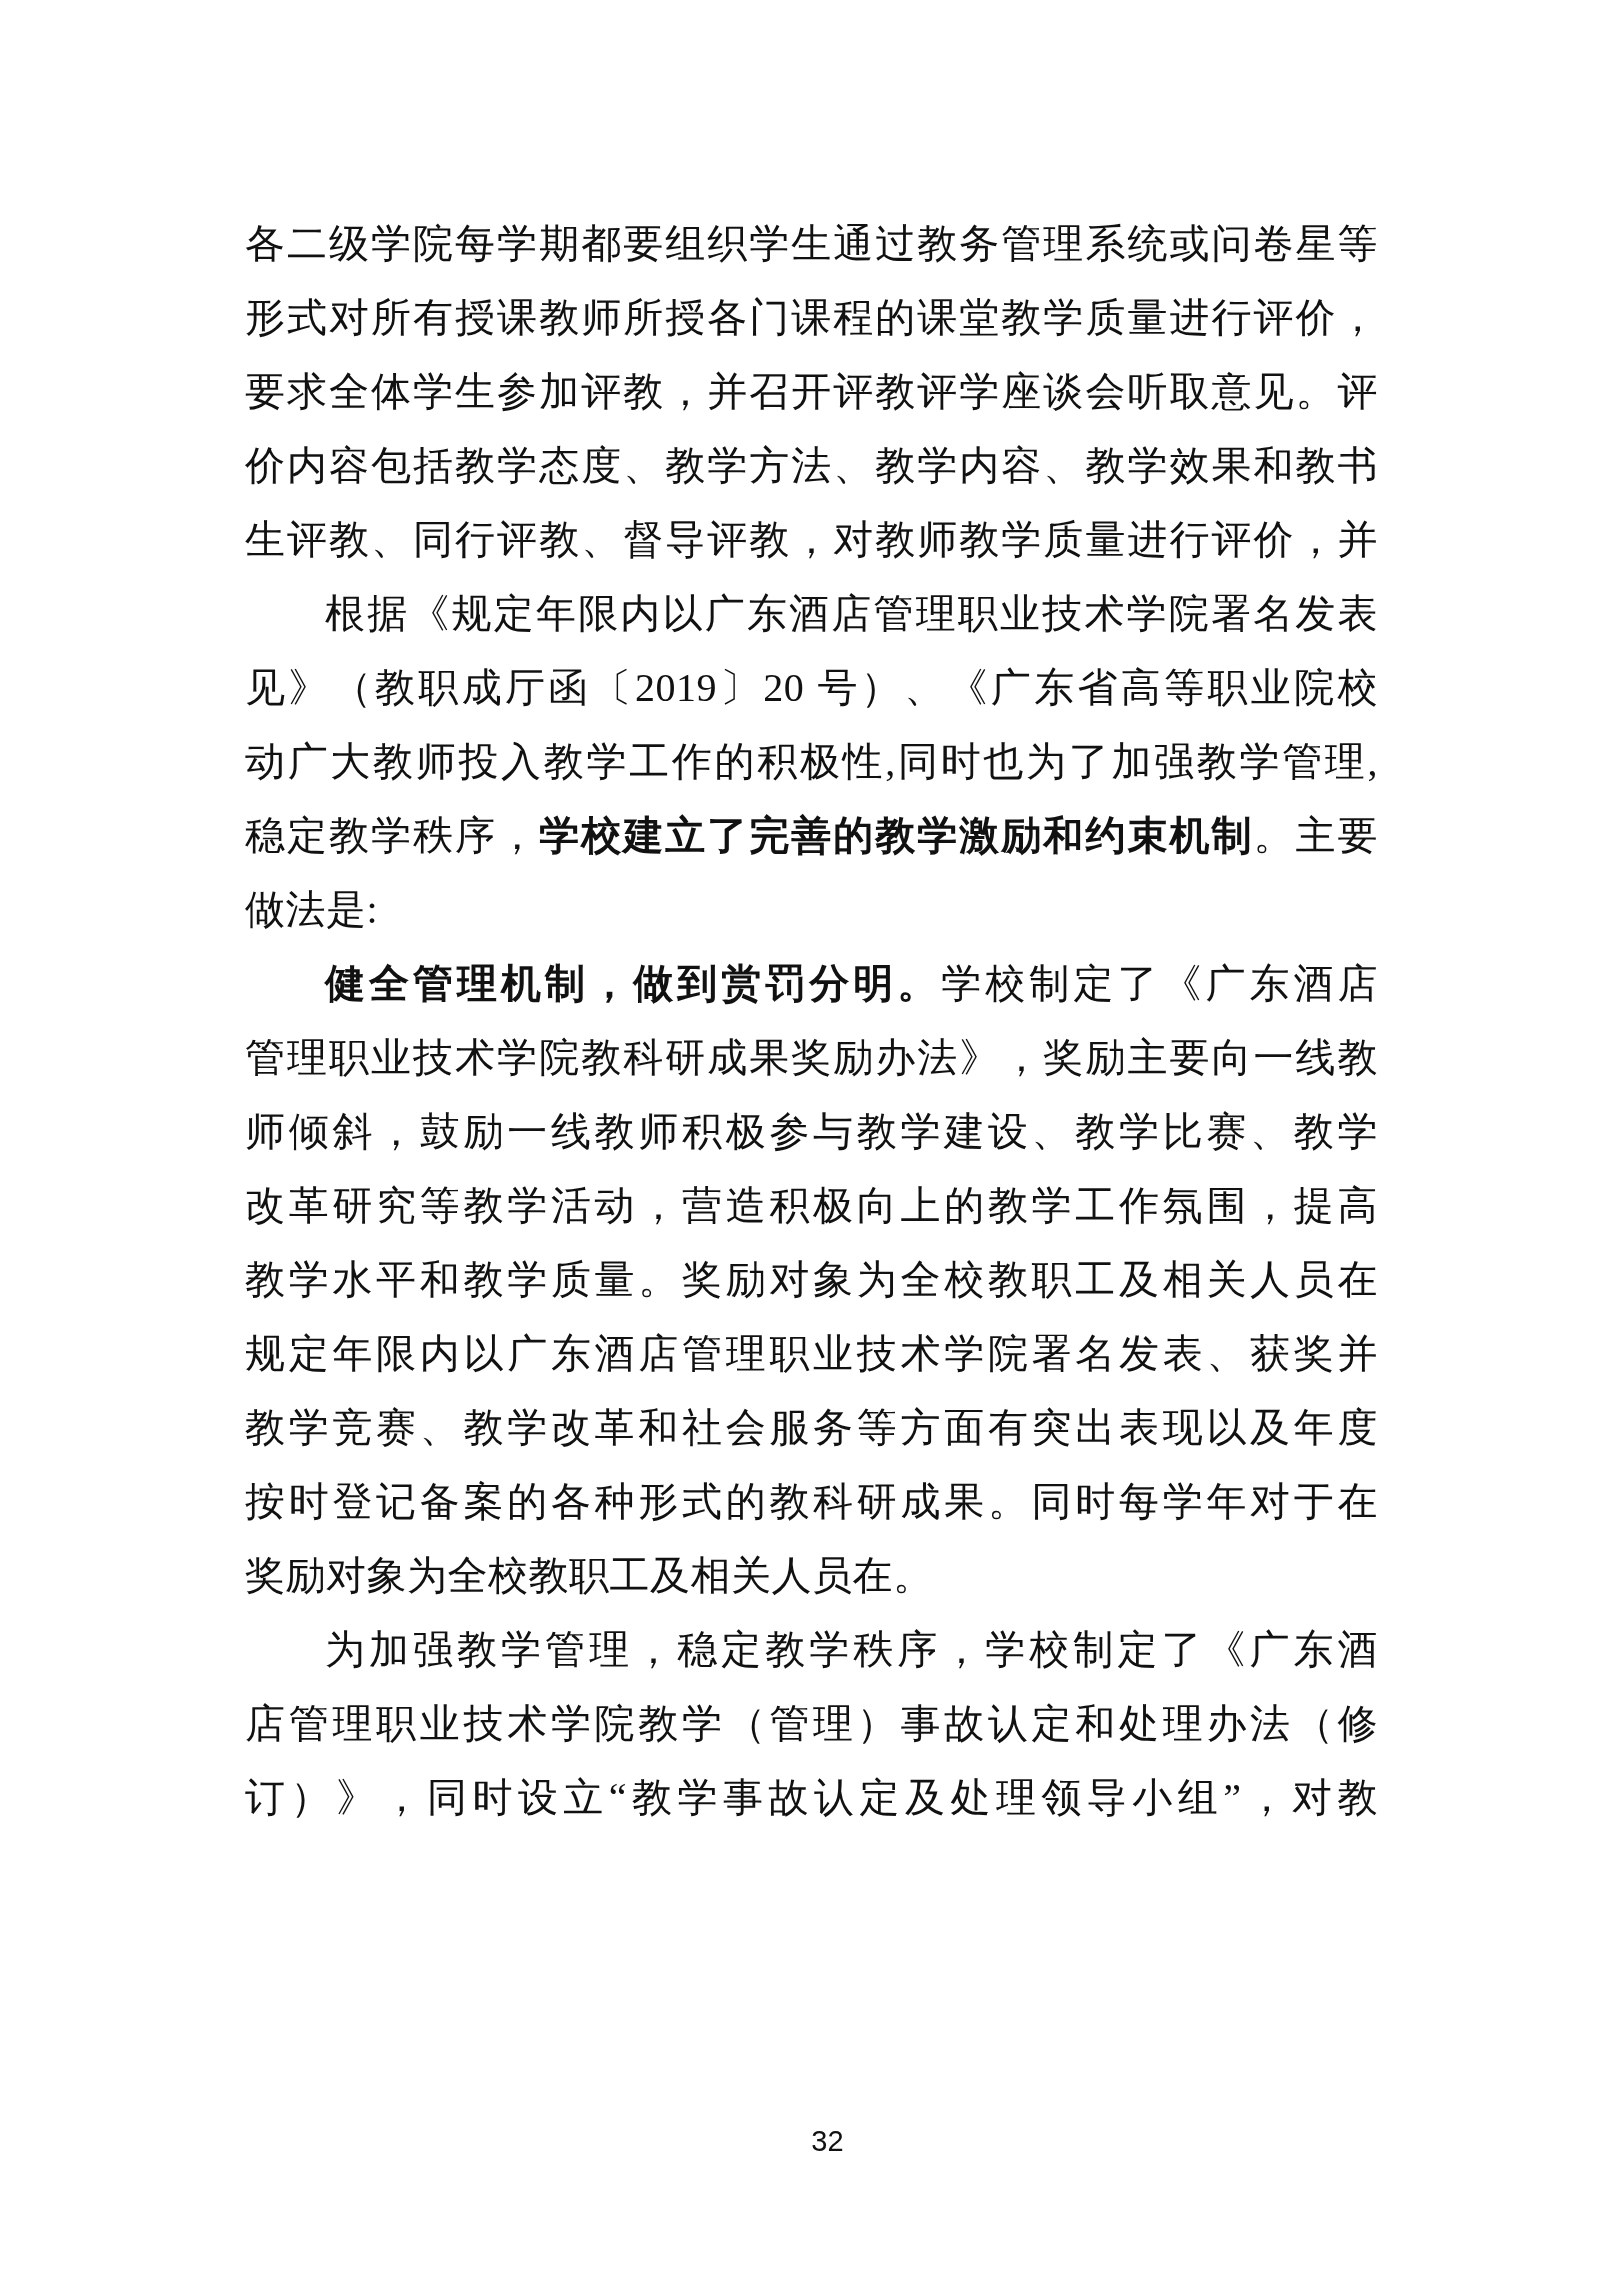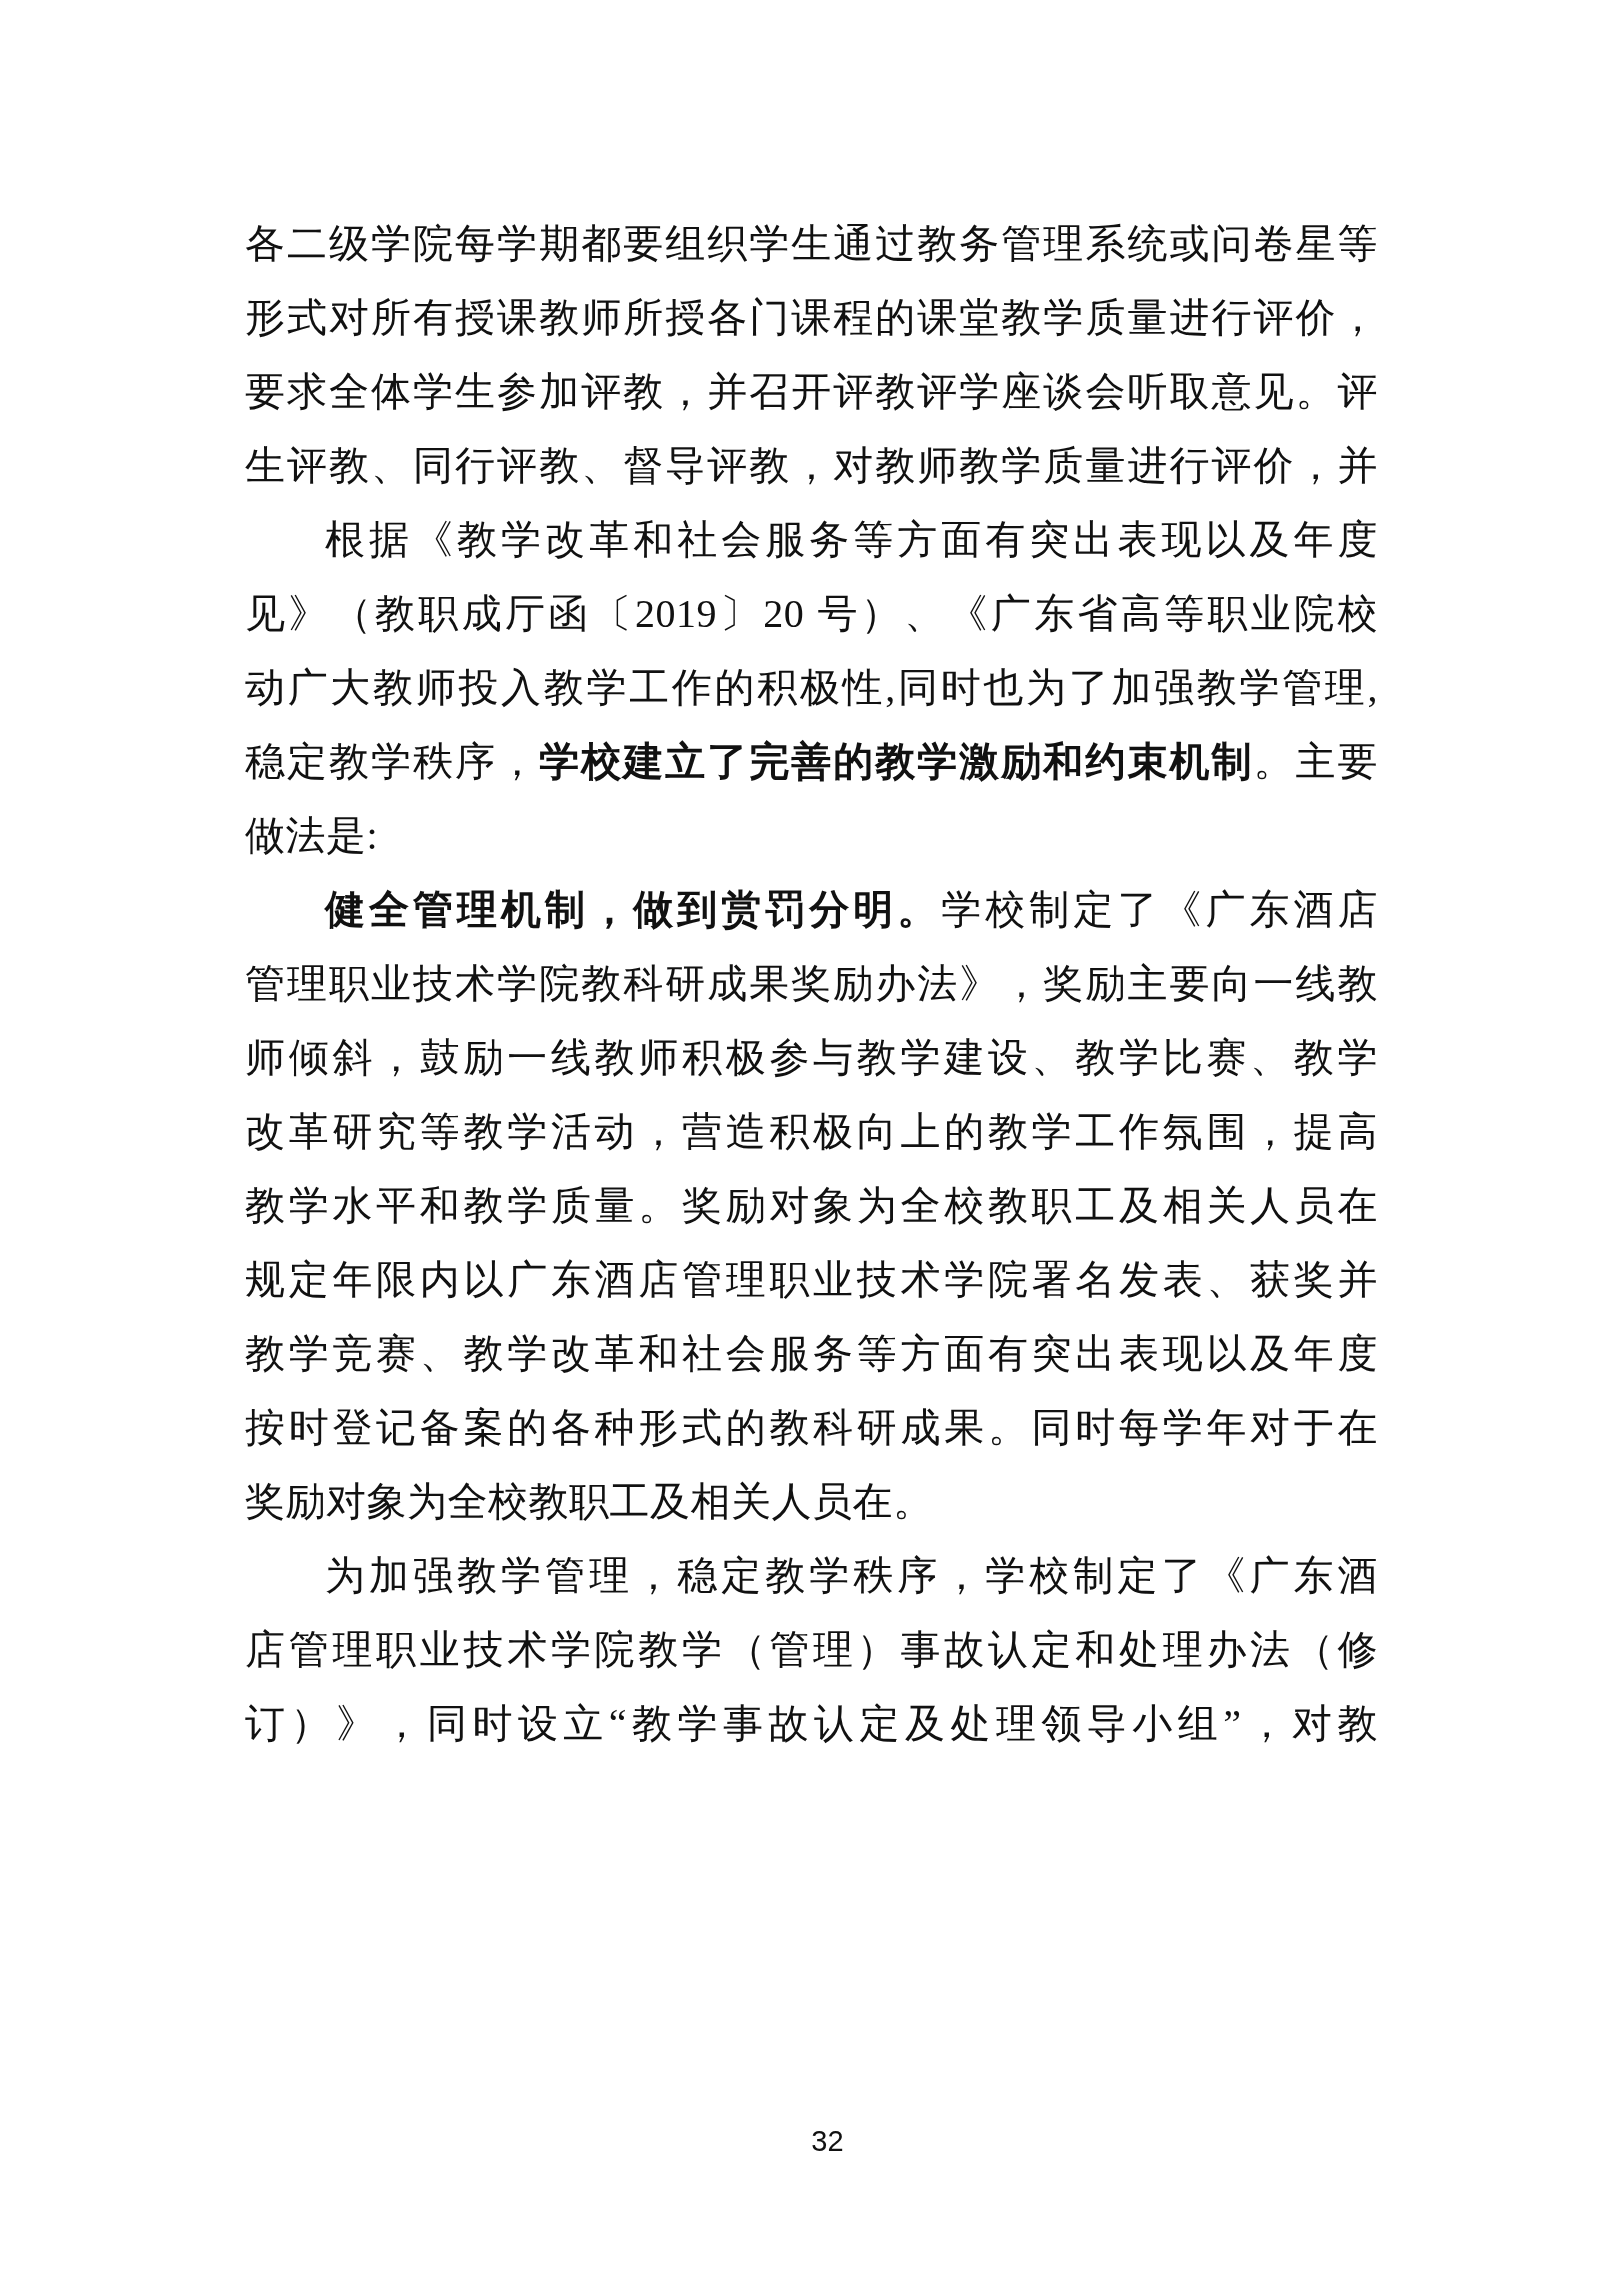--- a/index.html
+++ b/index.html
@@ -54,25 +54,26 @@
 </head>
 <body>
 
 <div class="page">
   <div class="text-block">
 
     <div class="para">
       <div class="line"><span>各二级学院每学期都要组织学生通过教务管理系统或问卷星等</span></div>
       <div class="line"><span>形式对所有授课教师所授各门课程的课堂教学质量进行评价，</span></div>
       <div class="line"><span>要求全体学生参加评教，并召开评教评学座谈会听取意见。评</span></div>
+      <div class="line"><span>价内容包括教学态度、教学方法、教学内容、教学效果和教书</span></div>
       <div class="line"><span>生评教、同行评教、督导评教，对教师教学质量进行评价，并</span></div>
     </div>
 
     <div class="para">
-      <div class="line indent"><span>根据《教学改革和社会服务等方面有突出表现以及年度</span></div>
+      <div class="line indent"><span>根据《规定年限内以广东酒店管理职业技术学院署名发表</span></div>
       <div class="line"><span>见》（教职成厅函〔2019〕20 号）、《广东省高等职业院校</span></div>
       <div class="line"><span>动广大教师投入教学工作的积极性,同时也为了加强教学管理,</span></div>
       <div class="line"><span>稳定教学秩序，</span><span class="b">学校建立了完善的教学激励和约束机制</span><span>。主要</span></div>
       <div class="line line-last"><span>做法是:</span></div>
     </div>
 
     <div class="para">
       <div class="line indent"><span class="b">健全管理机制，做到赏罚分明。</span><span>学校制定了《广东酒店</span></div>
       <div class="line"><span>管理职业技术学院教科研成果奖励办法》，奖励主要向一线教</span></div>
       <div class="line"><span>师倾斜，鼓励一线教师积极参与教学建设、教学比赛、教学</span></div>

